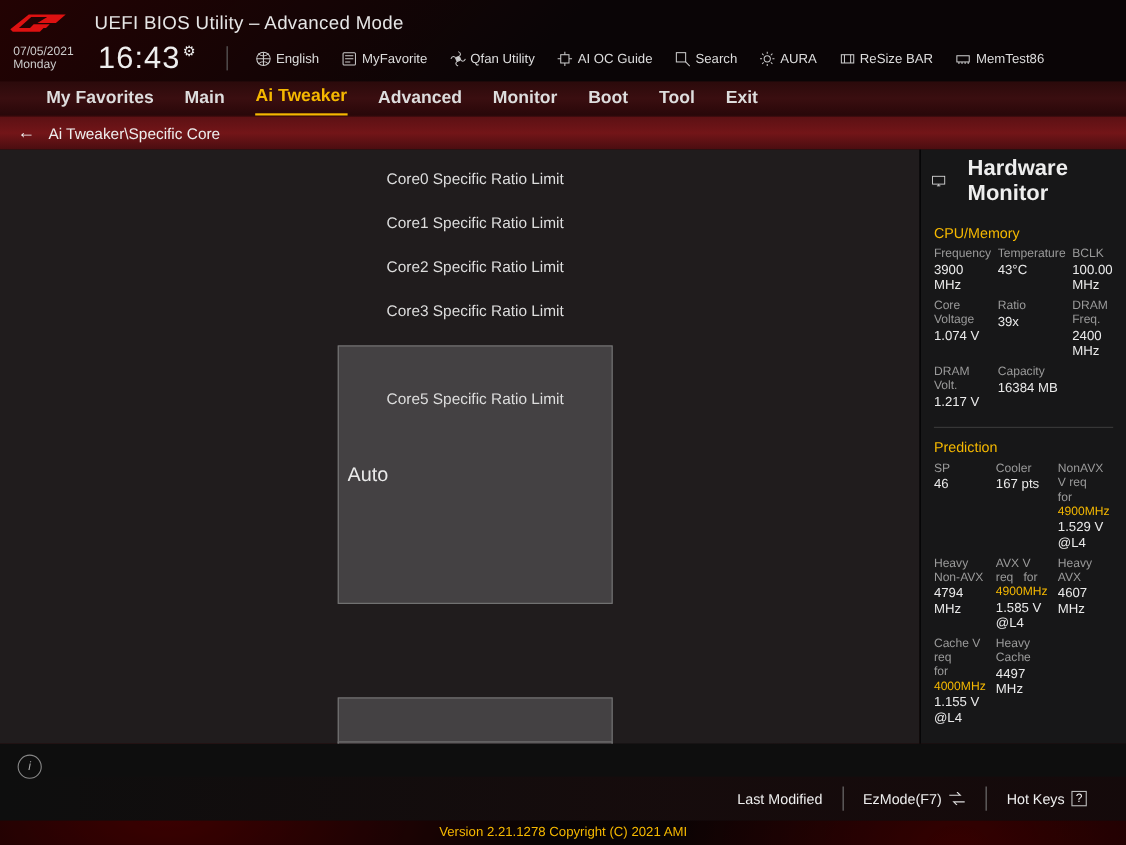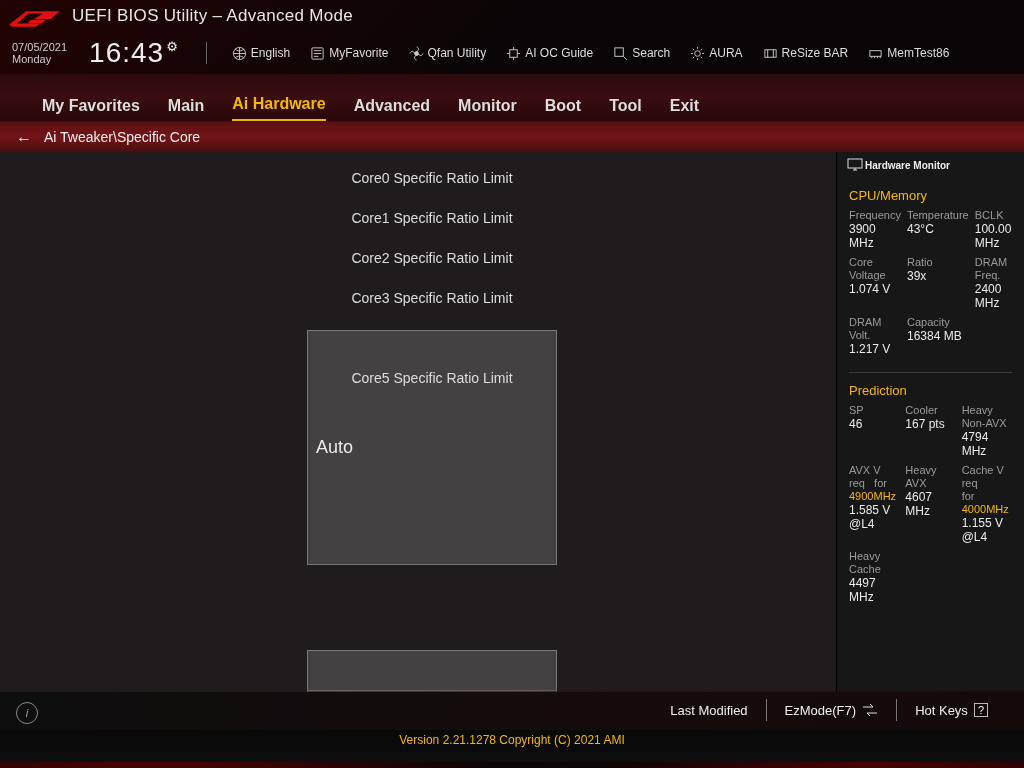--- a/index.html
+++ b/index.html
@@ -6,62 +6,62 @@
 html,body { width:1024px; height:768px; overflow:hidden; background:#000; color:#ccc; }
 body {
   background:
     radial-gradient(ellipse 500px 300px at 15% 95%, rgba(100,0,0,0.8), transparent 70%),
     radial-gradient(ellipse 400px 250px at 85% 100%, rgba(90,0,0,0.7), transparent 65%),
     linear-gradient(135deg, rgba(60,0,0,0.5) 0%, transparent 30%, transparent 70%, rgba(60,0,0,0.4) 100%),
     #0a0506;
   position:relative;
 }
 
-.titlebar { display:flex; gap:10px; padding:6px 10px 0 6px; height:36px; }
+.titlebar { display:flex; align-items:center; gap:24px; padding:6px 10px 0 6px; height:36px; }
 .rog-logo { width:56px; height:26px; }
 .title-text { color:#e6e6e6; font-size:17px; font-weight:400; letter-spacing:0.3px; }
 
 .toolstrip { display:flex; align-items:center; padding:2px 10px 6px 12px; height:38px; gap:16px; }
 .datebox { font-size:11px; line-height:12px; color:#ccc; margin-right:6px; }
 .timebox { font-size:28px; font-weight:400; color:#eee; letter-spacing:1px; margin-right:4px; display:flex; align-items:flex-start;}
 .gear { font-size:13px; margin-left:2px; margin-top:2px;}
 .toolsep { width:1px; height:22px; background:#666; margin:0 7px; }
 .toolbtn { display:flex; align-items:center; gap:4px; color:#ddd; font-size:12px; cursor:pointer; padding:2px 2px; white-space:nowrap;}
 .toolbtn svg, .toolbtn .ticon { width:15px; height:15px; fill:#ccc; stroke:#ccc; flex:none;}
 
-.navtabs { display:flex; align-items:flex-end; gap:28px; padding:0 42px; height:48px;
+.navtabs { display:flex; align-items:flex-end; gap:28px; padding:0 42px; height:32px;
   background:linear-gradient(180deg,#2b0a0b 0%,#3a0e10 50%,#280709 100%); border-bottom:1px solid #400c0e;}
 .navtab { color:#ddd; font-size:16px; font-weight:600; padding:6px 0 6px 0; cursor:pointer; }
 .navtab.active { color:#f5b800; border-bottom:2px solid #f5b800; }
 
 .crumb { display:flex; align-items:center; gap:12px; padding:0 16px; height:30px;
   background:linear-gradient(180deg,#5c1114 0%,#731518 50%,#4a0d10 100%); color:#eee; font-size:14px;}
 .crumb .backarrow{font-size:16px;}
 
 .main { display:flex; height:calc(768px - 36px - 38px - 32px - 30px - 70px - 22px); }
 .settings { flex:1; background:#201c1d; padding:18px 28px 18px 56px; overflow:hidden; }
 .row { display:flex; align-items:center; height:40px;flex-direction:column; }
 .row-label { flex:0 0 480px; color:#ddd; font-size:14px;}
 .valbox { flex:0 0 235px; height:40px; border:1px solid #777; background:#444143;
   color:#eaeaea; font-size:18px; padding:2px 8px; }
 
 .hwpanel { width:188px; background:#171718; border-left:1px solid #000; padding:0 0 8px 0; font-size:12px;}
-.hwtitle { display:flex; align-items:center; gap:2px; color:#eee; font-size:10px; font-weight:600;
+.hwtitle { display:flex; align-items:center; gap:20px; color:#eee; font-size:20px; font-weight:600;
   padding:6px 10px 8px 10px; }
 .hwsection { color:#f5b800; font-size:13px; padding:8px 12px 6px; }
 .hwgrid { display:grid; grid-template-columns:1fr 1fr 1fr; column-gap:6px; row-gap:2px; padding:0 12px 8px; }
 .hwlbl { color:#9a9a9a; font-size:11px; line-height:13px;}
 .hwval { color:#eaeaea; font-size:12px; line-height:14px; padding-bottom:4px;}
 .hwdivider{ height:1px; background:#3a3a3a; margin:4px 12px 2px;}
 .hl { color:#f5b800; }
 
 .infostrip { height:70px; background:#0e0e0e; padding:10px 16px; display:flex; align-items:flex-start;}
 .info-icon { width:22px;height:22px;border:1px solid #888;border-radius:50%;display:flex;align-items:center;justify-content:center;color:#aaa;font-size:11px;font-style:italic;}
 
-.footer { position:absolute; bottom:16px; left:0; right:0; }
+.footer { position:absolute; bottom:0; left:0; right:0; }
 .footbar { height:40px; display:flex; align-items:center; justify-content:flex-end; gap:0; padding:0 18px;
   background:linear-gradient(90deg, rgba(50,5,5,0.0) 0%, rgba(40,6,8,0.3) 60%, rgba(30,4,6,0.4) 100%);}
 .footbtn { color:#eee; font-size:13px; padding:0 18px; height:22px; display:flex; align-items:center; gap:6px; cursor:pointer;}
 .footsep { width:1px; height:22px; background:#777; }
 .keybox { border:1px solid #bbb; padding:0 3px; font-size:11px; min-width:14px; text-align:center;}
 .copyright { height:22px; text-align:center; color:#f5b800; font-size:12px; padding-top:3px;
   background:rgba(0,0,0,0.25);}
 </style>
 </head>
 <body>
@@ -139,21 +139,21 @@
         <rect x="2" y="5" width="12" height="6" fill="none" stroke="#ccc"></rect>
         <path d="M4 11v2M7 11v2M10 11v2M13 11v2" stroke="#ccc"></path>
       </svg>
     <span>MemTest86</span>
   </div>
 </div>
 
 <div class="navtabs">
   <div class="navtab">My Favorites</div>
   <div class="navtab">Main</div>
-  <div class="navtab active">Ai Hardware</div>
+  <div class="navtab active">Ai Tweaker</div>
   <div class="navtab">Advanced</div>
   <div class="navtab">Monitor</div>
   <div class="navtab">Boot</div>
   <div class="navtab">Tool</div>
   <div class="navtab">Exit</div>
 </div>
 
 <div class="crumb">
   <span class="backarrow">←</span>
   <span>Ai Tweaker\Specific Core</span>
@@ -236,20 +236,24 @@
     <div class="hwgrid">
       <div>
           <div class="hwlbl">SP</div>
           <div class="hwval">46</div>
         </div>
       <div>
           <div class="hwlbl">Cooler</div>
           <div class="hwval">167 pts</div>
         </div>
 
+      <div>
+        <div class="hwlbl"><span>NonAVX V req</span><br><span>for </span><span class="hl">4900MHz</span></div>
+        <div class="hwval">1.529 V @L4</div>
+      </div>
       <div>
         <div class="hwlbl"><span>Heavy Non-AVX</span></div>
         <div class="hwval">4794 MHz</div>
       </div>
 
       <div>
         <div class="hwlbl"><span>AVX V req</span>&nbsp;&nbsp;&nbsp;<span>for</span><br><span class="hl">4900MHz</span></div>
         <div class="hwval">1.585 V @L4</div>
       </div>
       <div>

